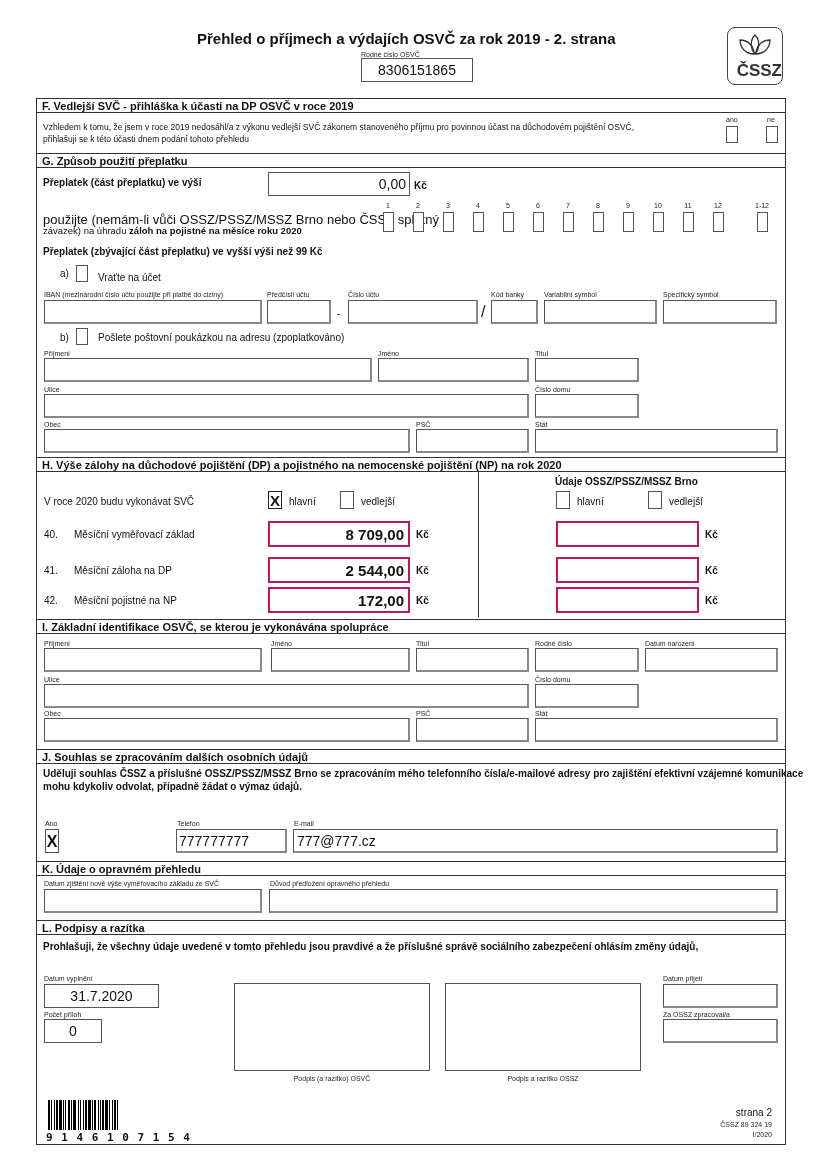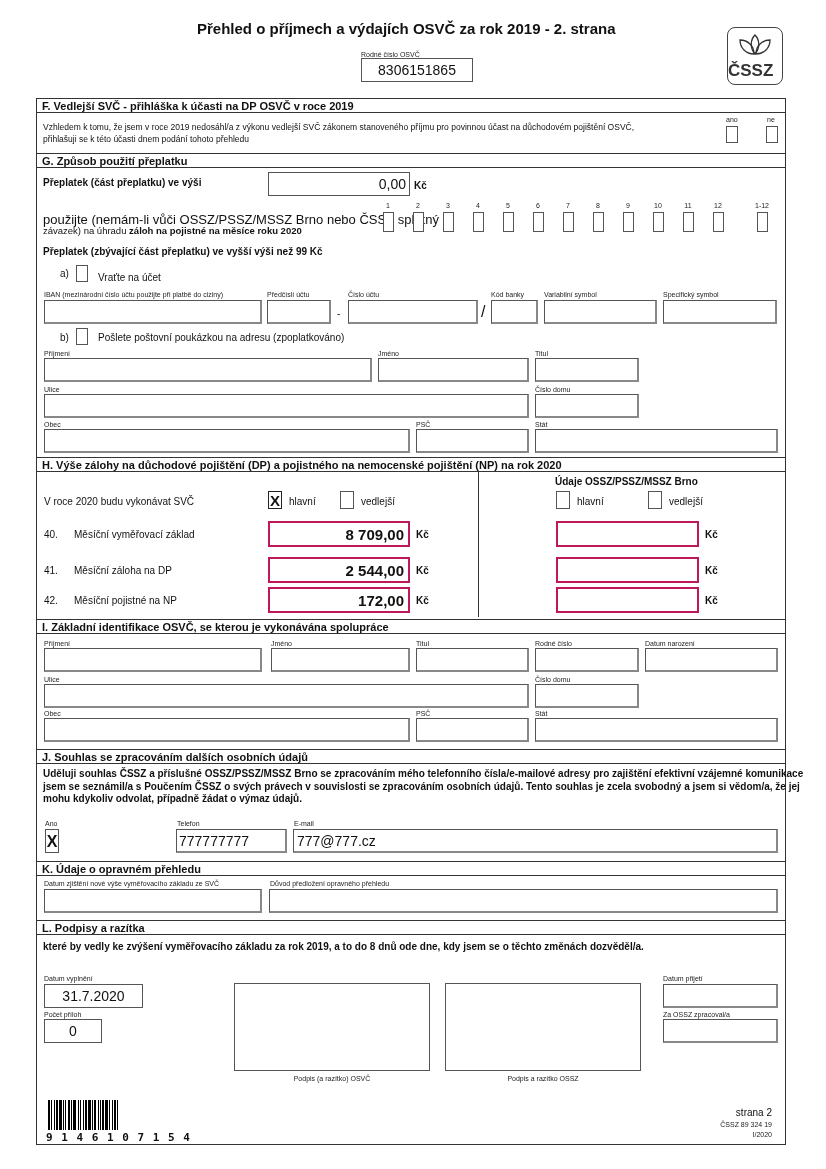--- a/index.html
+++ b/index.html
@@ -22,30 +22,30 @@
   .valbig { font-size:15px; font-weight:bold; text-align:right; padding-right:4px; line-height:24px; }
   .kc { font-weight:bold; font-size:10px; }
   .vline { position:absolute; width:1px; background:#333; }
   .barcode { position:absolute; left:48px; top:1100px; height:30px; width:130px; display:flex; gap:0; }
   .barcode span { display:block; height:100%; background:#000; }
   .logo { position:absolute; left:727px; top:27px; width:56px; height:58px; border:1px solid #444; border-radius:8px; box-sizing:border-box; }
 </style>
 </head>
 <body>
 
-<div class="abs title" style="left:197px;top:20px;text-align:right;">Přehled o příjmech a výdajích OSVČ za rok 2019 - 2. strana</div>
+<div class="abs title" style="left:197px;top:30px;text-align:right;">Přehled o příjmech a výdajích OSVČ za rok 2019 - 2. strana</div>
 <div class="abs tiny" style="left:361px;top:51px;">Rodné číslo OSVČ</div>
 <div class="field" style="left:361px;top:58px;width:112px;height:24px;text-align:center;line-height:22px;font-size:14px;"><span>8306151865</span></div>
 <div class="logo">
   <svg width="54" height="28" viewBox="0 0 54 28" style="position:absolute;left:0;top:4px;">
     <path d="M27 22 C22 16 22 8 27 3 C32 8 32 16 27 22 Z" fill="none" stroke="#333" stroke-width="1.3"></path>
     <path d="M26 22 C18 22 12 16 12 8 C20 8 26 14 26 22 Z" fill="none" stroke="#333" stroke-width="1.3"></path>
     <path d="M28 22 C36 22 42 16 42 8 C34 8 28 14 28 22 Z" fill="none" stroke="#333" stroke-width="1.3"></path>
   </svg>
-  <div style="position:absolute;left:0;top:33px;width:54px;text-align:left;font-size:17px;font-weight:bold;color:#333;">ČSSZ</div>
+  <div style="position:absolute;left:0;top:33px;width:54px;text-align:right;font-size:17px;font-weight:bold;color:#333;">ČSSZ</div>
 </div>
 
 <div class="frame"></div>
 
 <div class="sechead" style="top:98px;">F. Vedlejší SVČ - přihláška k účasti na DP OSVČ v roce 2019</div>
 <div class="abs small" style="left:43px;top:122px;">Vzhledem k tomu, že jsem v roce 2019 nedosáhl/a z výkonu vedlejší SVČ zákonem stanoveného příjmu pro povinnou účast na důchodovém pojištění OSVČ,</div>
 <div class="abs small" style="left:43px;top:134px;">přihlašuji se k této účasti dnem podání tohoto přehledu</div>
 <div class="abs tiny" style="left:726px;top:116px;">ano</div>
 <div class="cb" style="left:726px;top:126px;"></div>
 <div class="abs tiny" style="left:767px;top:116px;">ne</div>
@@ -188,42 +188,41 @@
 <div class="abs tiny" style="left:44px;top:710px;">Obec</div>
 <div class="field shadow" style="left:44px;top:718px;width:366px;height:24px;"></div>
 <div class="abs tiny" style="left:416px;top:710px;">PSČ</div>
 <div class="field shadow" style="left:416px;top:718px;width:113px;height:24px;"></div>
 <div class="abs tiny" style="left:535px;top:710px;">Stát</div>
 <div class="field shadow" style="left:535px;top:718px;width:243px;height:24px;"></div>
 
 <div class="sechead" style="top:749px;">J. Souhlas se zpracováním dalších osobních údajů</div>
 <div class="abs" style="left:43px;top:768px;font-size:10px;line-height:12.5px;white-space:nowrap;font-weight:bold;">
   <div>Uděluji souhlas ČSSZ a příslušné OSSZ/PSSZ/MSSZ Brno se zpracováním mého telefonního čísla/e-mailové adresy pro zajištění efektivní vzájemné komunikace</div>
-  <div>jsem se seznámil/a s Poučením ČSSZ o svých právech v souvislosti se zpracováním osobních údajů. Tento souhlas je zcela svobodný a jsem si vědom/a, že jej</div>
   <div>mohu kdykoliv odvolat, případně žádat o výmaz údajů.</div>
 </div>
 <div class="abs tiny" style="left:45px;top:820px;">Ano</div>
 <div class="field" style="left:45px;top:829px;width:14px;height:24px;text-align:center;font-weight:bold;font-size:16px;line-height:24px;"><span>X</span></div>
 <div class="abs tiny" style="left:177px;top:820px;">Telefon</div>
 <div class="field shadow" style="left:176px;top:829px;width:111px;height:24px;font-size:14px;line-height:22px;padding-left:2px;"><span>777777777</span></div>
 <div class="abs tiny" style="left:294px;top:820px;">E-mail</div>
 <div class="field shadow" style="left:293px;top:829px;width:485px;height:24px;font-size:14px;line-height:22px;padding-left:3px;"><span>777@777.cz</span></div>
 
 <div class="sechead" style="top:861px;">K. Údaje o opravném přehledu</div>
 <div class="abs tiny" style="left:44px;top:880px;">Datum zjištění nové výše vyměřovacího základu ze SVČ</div>
 <div class="field shadow" style="left:44px;top:889px;width:218px;height:24px;"></div>
 <div class="abs tiny" style="left:270px;top:880px;">Důvod předložení opravného přehledu</div>
 <div class="field shadow" style="left:269px;top:889px;width:509px;height:24px;"></div>
 
 <div class="sechead" style="top:920px;">L. Podpisy a razítka</div>
 <div class="abs" style="left:43px;top:940px;font-size:10px;font-weight:bold;line-height:14px;white-space:nowrap;">
-  <div>které by vedly ke zvýšení vyměřovacího základu za rok 2019, a to do 8 dnů ode dne, kdy jsem se o těchto změnách dozvěděl/a.</div>
+  <div>Prohlašuji, že všechny údaje uvedené v tomto přehledu jsou pravdivé a že příslušné správě sociálního zabezpečení ohlásím změny údajů,</div>
 </div>
 <div class="abs tiny" style="left:44px;top:975px;">Datum vyplnění</div>
-<div class="field" style="left:44px;top:984px;width:99px;height:24px;text-align:center;font-size:14px;line-height:22px;"><span>31.7.2020</span></div>
+<div class="field" style="left:44px;top:984px;width:115px;height:24px;text-align:center;font-size:14px;line-height:22px;"><span>31.7.2020</span></div>
 <div class="abs tiny" style="left:44px;top:1011px;">Počet příloh</div>
 <div class="field" style="left:44px;top:1019px;width:58px;height:24px;text-align:center;font-size:14px;line-height:22px;"><span>0</span></div>
 
 <div class="field" style="left:234px;top:983px;width:196px;height:88px;"></div>
 <div class="abs tiny" style="left:234px;top:1075px;width:196px;text-align:center;">Podpis (a razítko) OSVČ</div>
 <div class="field" style="left:445px;top:983px;width:196px;height:88px;"></div>
 <div class="abs tiny" style="left:445px;top:1075px;width:196px;text-align:center;">Podpis a razítko OSSZ</div>
 
 <div class="abs tiny" style="left:663px;top:975px;">Datum přijetí</div>
 <div class="field shadow" style="left:663px;top:984px;width:115px;height:24px;"></div>

